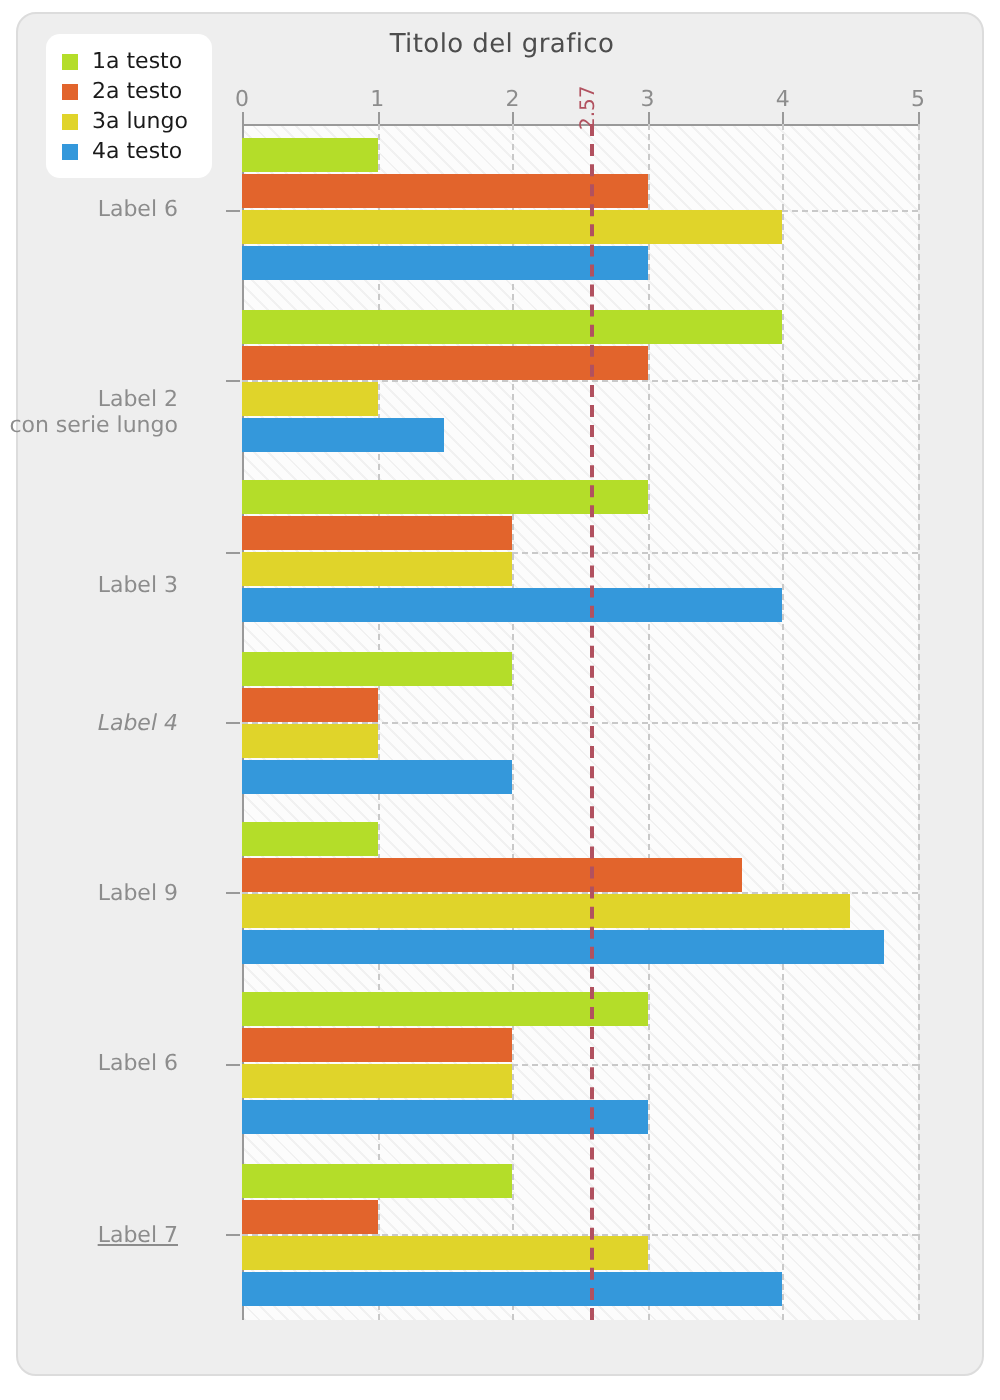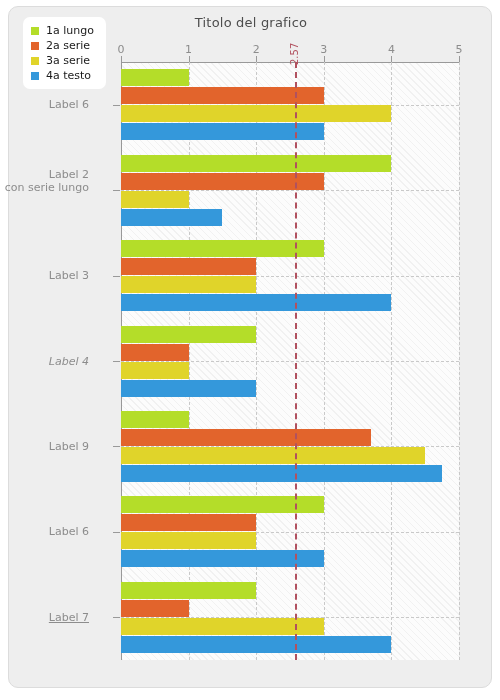--- a/index.html
+++ b/index.html
@@ -162,29 +162,29 @@
 </head>
 <body>
 
 <div id="card">
 
   <div id="chart-title">Titolo del grafico</div>
 
   <div id="legend">
       <div class="legend-item">
         <span class="legend-swatch" style="background: rgb(180, 221, 41);"></span>
-        <span class="legend-label">1a lungo</span>
+        <span class="legend-label">1a testo</span>
       </div>
       <div class="legend-item">
         <span class="legend-swatch" style="background: rgb(226, 100, 44);"></span>
-        <span class="legend-label">2a serie</span>
+        <span class="legend-label">2a testo</span>
       </div>
       <div class="legend-item">
         <span class="legend-swatch" style="background: rgb(224, 212, 42);"></span>
-        <span class="legend-label">3a serie</span>
+        <span class="legend-label">3a lungo</span>
       </div>
       <div class="legend-item">
         <span class="legend-swatch" style="background: rgb(52, 152, 219);"></span>
         <span class="legend-label">4a testo</span>
       </div>
     </div>
 
   <div id="plot-wrap">
     <div id="plot-bg"></div>
   <div class="vgrid" style="left: 67.6px;"></div>
@@ -241,26 +241,26 @@
     <div class="xtick-mark" style="left: 314.8px;"></div>
     <div class="xtick-label" style="left: 382.4px;">4</div>
     <div class="xtick-mark" style="left: 382.4px;"></div>
     <div class="xtick-label" style="left: 450px;">5</div>
     <div class="xtick-mark" style="left: 450px;"></div>
     <div class="ytick-mark" style="top: 97.7143px;"></div>
     <div class="ytick-label" style="top: 91.2143px;">
       <div>Label 6</div>
     </div>
     <div class="ytick-mark" style="top: 183.143px;"></div>
-    <div class="ytick-label" style="top: 161px;">
+    <div class="ytick-label" style="top: 186px;">
       <div>Label 2</div>
       <div>con serie lungo</div>
     </div>
     <div class="ytick-mark" style="top: 268.571px;"></div>
-    <div class="ytick-label" style="top: 262px;">
+    <div class="ytick-label" style="top: 279px;">
       <div>Label 3</div>
     </div>
     <div class="ytick-mark" style="top: 354px;"></div>
     <div class="ytick-label" style="top: 347.5px; font-style: italic;">
       <div>Label 4</div>
     </div>
     <div class="ytick-mark" style="top: 439.429px;"></div>
     <div class="ytick-label" style="top: 432.929px;">
       <div>Label 9</div>
     </div>

